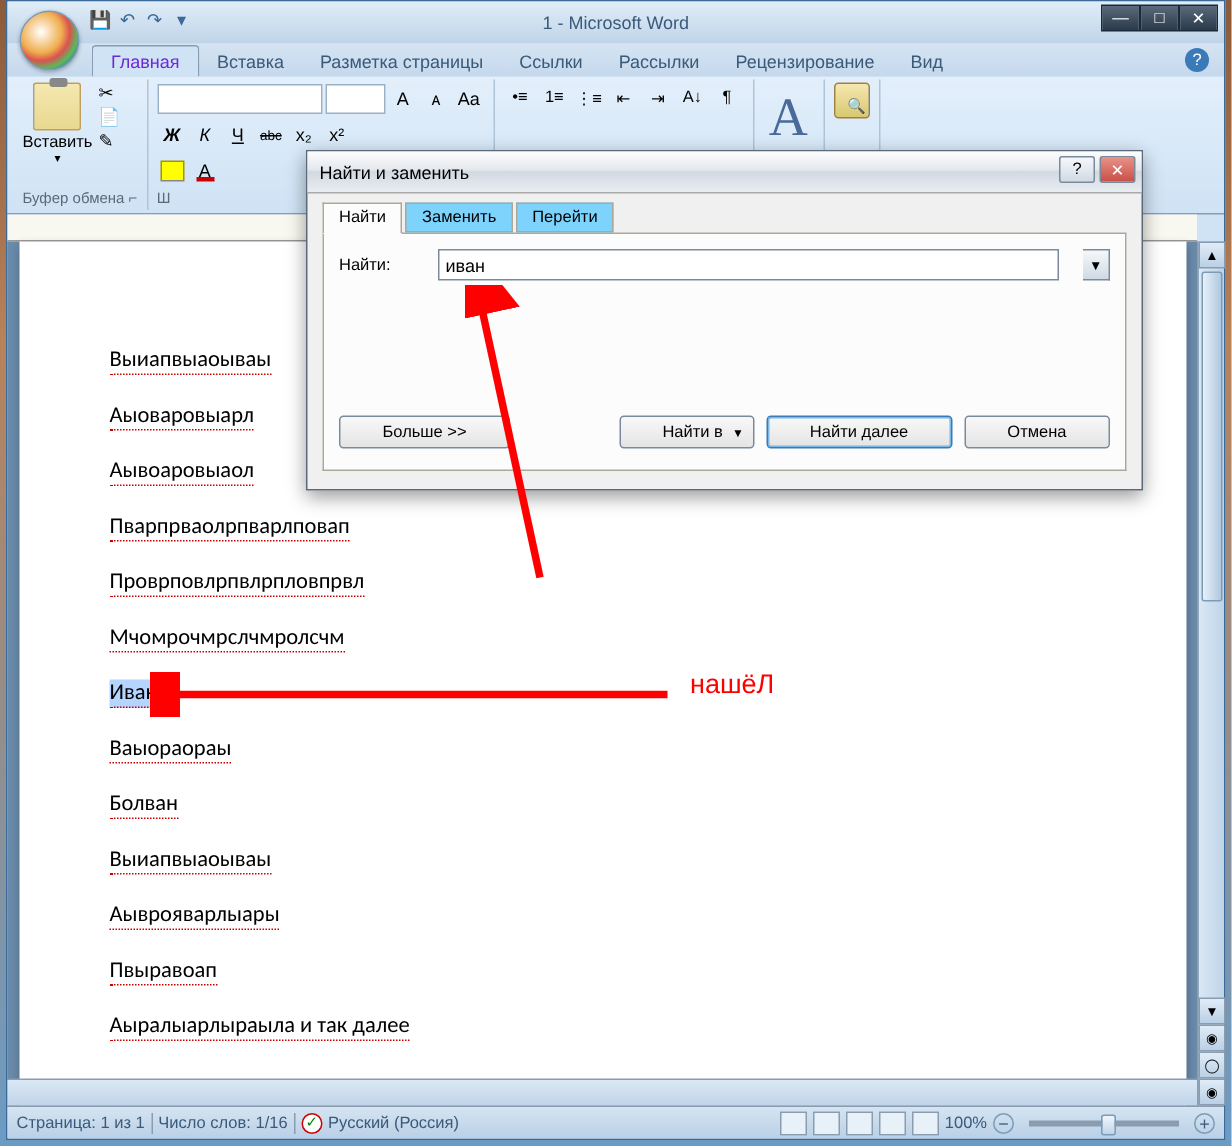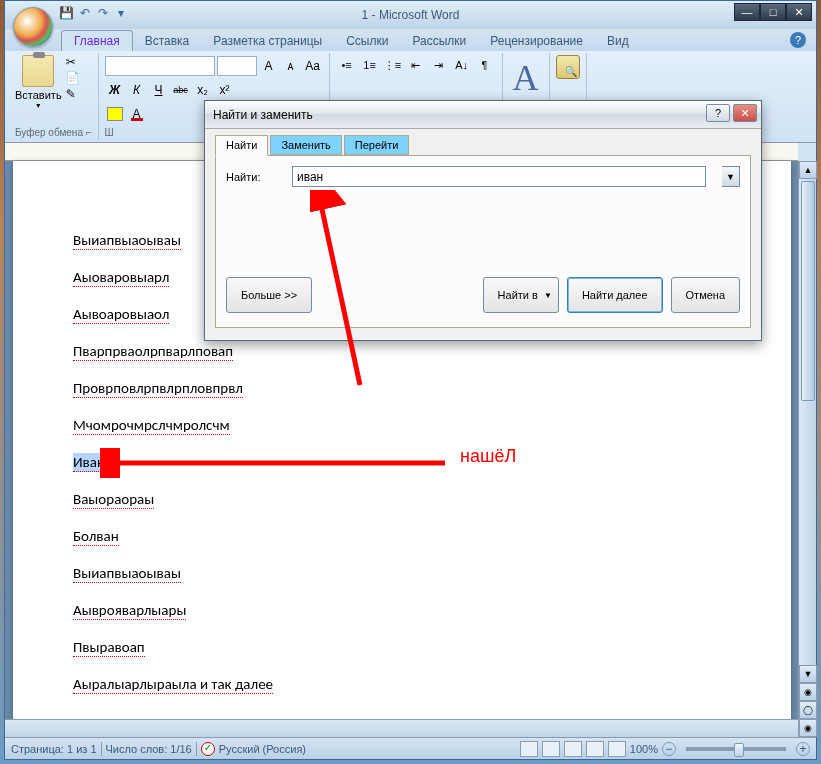--- a/index.html
+++ b/index.html
@@ -65,21 +65,21 @@
 .dialog-body { padding: 6px 10px 12px; }
 .dialog-tabs { display: flex; font-size: 11px; border-bottom: 1px solid #aca899; }
 .dialog-tabs .dtab { padding: 3px 10px; border: 1px solid #aca899; background: #7dd3fc; margin-right: 2px; cursor: pointer; position: relative; }
 .dialog-tabs .dtab.active { background: #fcfcfc; border-bottom-color: #fcfcfc; margin-bottom: -1px; z-index: 1; }
 .dialog-content { background: #fcfcfc; border: 1px solid #aca899; border-top: none; padding: 10px 10px 14px; }
 .search-row { display: flex; align-items: center; gap: 16px; font-size: 11px; margin-bottom: 90px; }
 .search-row label { width: 50px; }
 .search-input { flex: 1; height: 21px; border: 1px solid #7a8a9a; padding: 0 4px; font-size: 12px; }
 .search-dd { width: 18px; height: 21px; border: 1px solid #7a8a9a; border-left: none; background: linear-gradient(#f5f8fb, #d0dae4); font-size: 9px; display: flex; align-items: center; justify-content: center; cursor: pointer; }
 .dialog-buttons { display: flex; gap: 8px; font-size: 11px; align-items: center; }
-.btn { height: 36px; padding: 0 14px; border: 1px solid #7a8a9a; background: linear-gradient(#f8f8f8, #e4e4e4); border-radius: 3px; cursor: pointer; font-size: 11px; display: inline-flex; align-items: center; }
+.btn { height: 22px; padding: 0 28px; border: 1px solid #7a8a9a; background: linear-gradient(#f8f8f8, #e4e4e4); border-radius: 3px; cursor: pointer; font-size: 11px; display: inline-flex; align-items: center; }
 .btn.default { border: 1px solid #3a7ab8; box-shadow: inset 0 0 0 1px #7ab8e8; }
 .dropdown-btn { padding-right: 20px; position: relative; }
 .dropdown-btn::after { content: '▼'; font-size: 8px; position: absolute; right: 6px; }
 .annotation { position: absolute; z-index: 200; pointer-events: none; }
 .arrow1 { top: 190px; left: 310px; width: 60px; height: 200px; }
 .arrow1 svg { width: 100%; height: 100%; }
 .arrow2 { top: 448px; left: 100px; width: 350px; height: 30px; }
 .arrow2 svg { width: 100%; height: 100%; }
 .anno-text { position: absolute; top: 446px; left: 460px; font-size: 18px; color: #ff0000; z-index: 200; }
 .lang-icon { width: 14px; height: 14px; border-radius: 50%; background: #fff; border: 1px solid #c00; position: relative; display: inline-block; }

